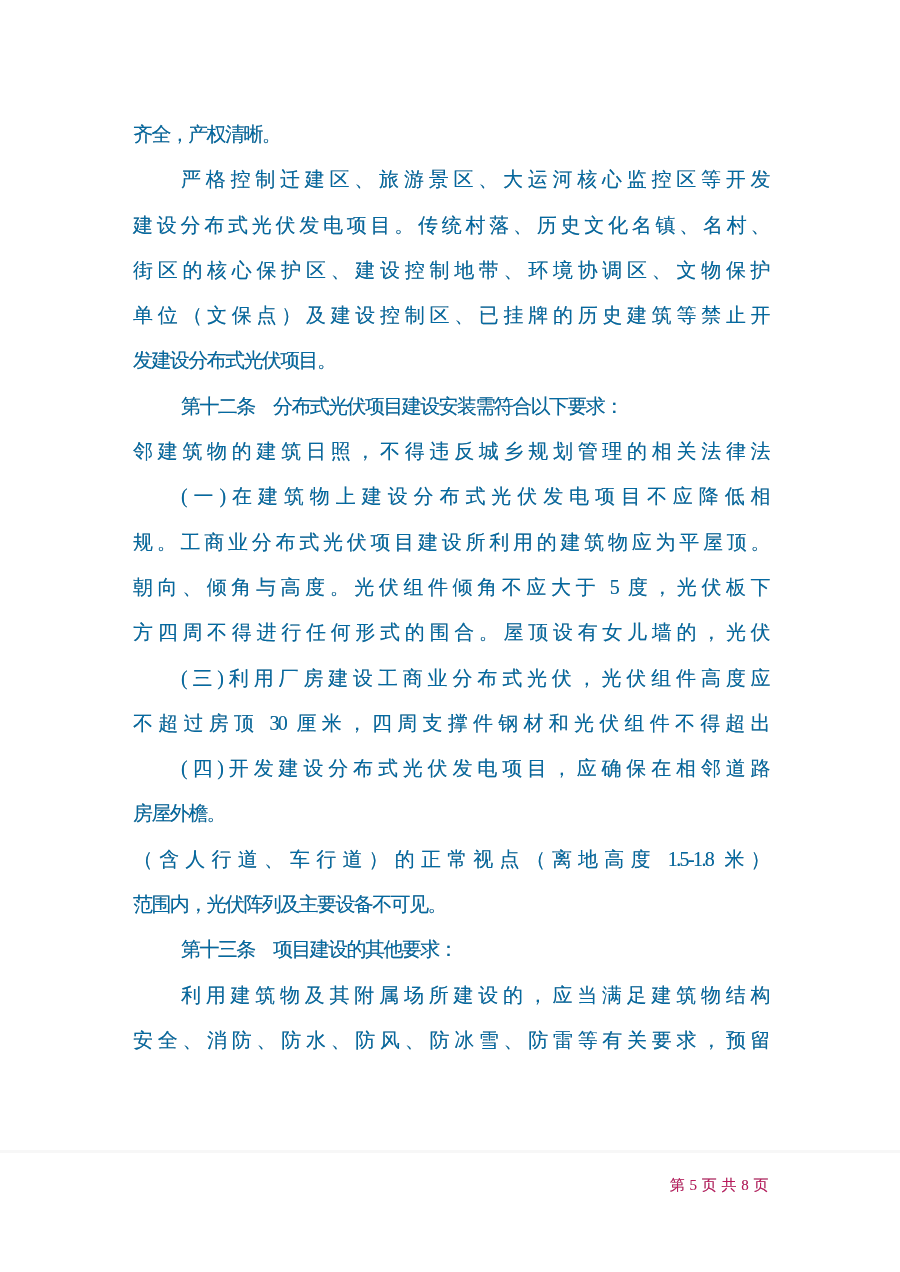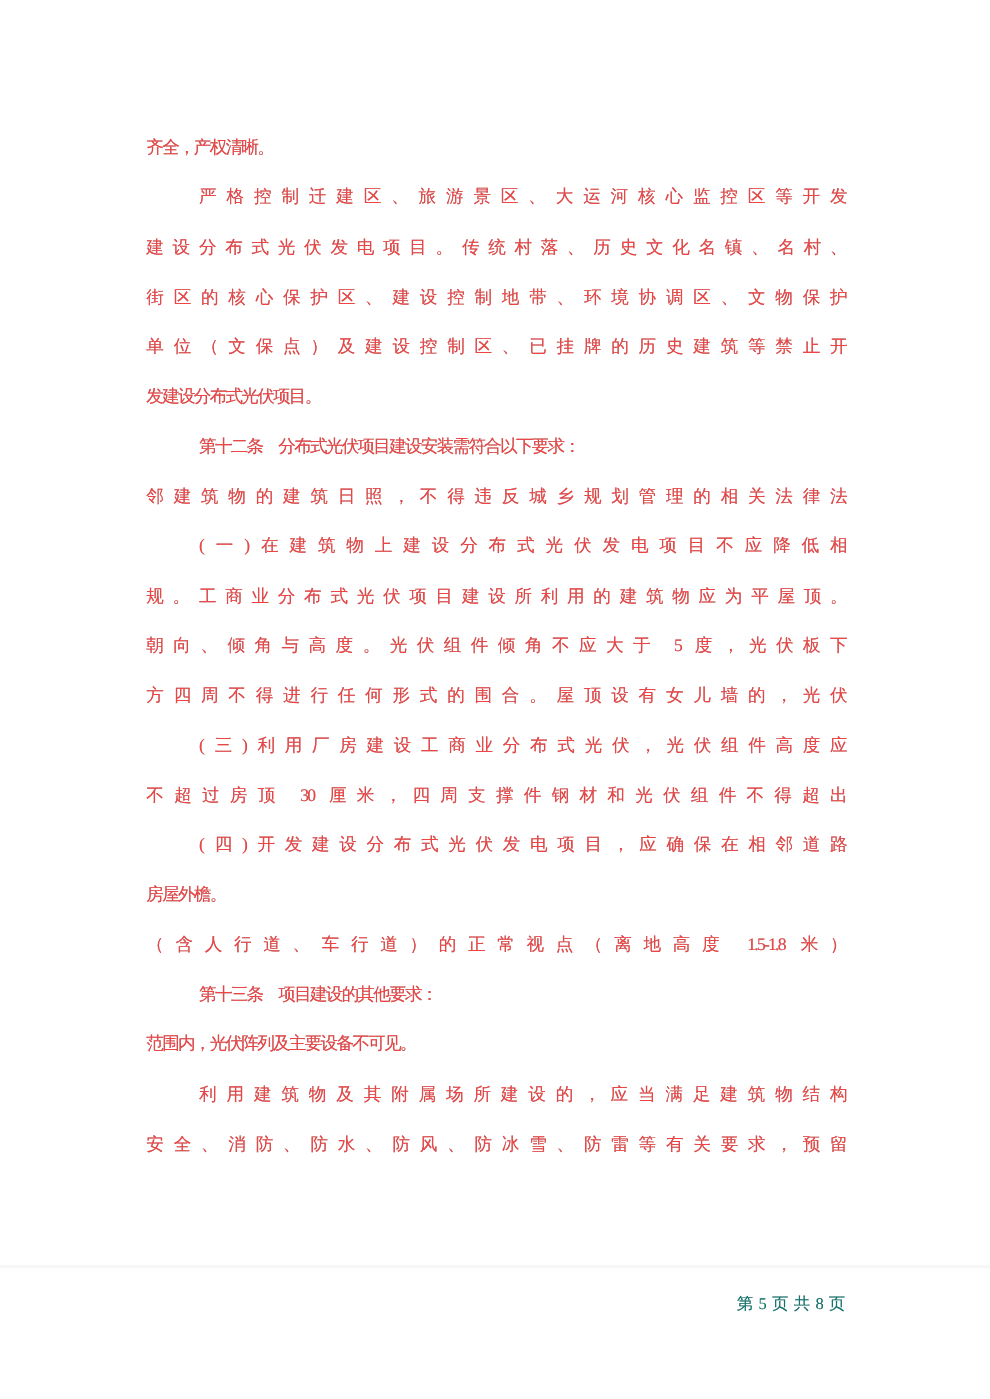--- a/index.html
+++ b/index.html
@@ -13,24 +13,24 @@
     height: 1272px;
     background: #ffffff;
     overflow: hidden;
     font-family: "Liberation Serif", "DejaVu Serif", serif;
   }
   .text-block {
     position: absolute;
     left: 133px;
     top: 112px;
     width: 636px;
-    font-size: 16px;
+    font-size: 20px;
     line-height: 45.3px;
     letter-spacing: -1.6px;
-    color: #ef4444;
+    color: #0369a1;
     text-shadow: 0 0 0.6px rgba(45,45,45,0.45);
   }
   .ln {
     min-height: 45.3px;
     white-space: normal;
   }
   .ind {
     text-indent: 48px;
   }
   .jst {
@@ -44,21 +44,21 @@
     width: 100%;
     height: 3px;
     background: rgba(60,60,60,0.04);
   }
   .footer {
     position: absolute;
     top: 1176px;
     right: 131px;
     font-size: 15px;
     letter-spacing: 0.5px;
-    color: #0f766e;
+    color: #be185d;
     text-shadow: 0 0 0.5px rgba(45,45,45,0.4);
   }
 </style>
 </head>
 <body>
 
 <div class="page">
 
   <div class="text-block">
     <div class="ln">齐全，产权清晰。</div>
@@ -71,22 +71,22 @@
     <div class="ln jst">邻建筑物的建筑日照，不得违反城乡规划管理的相关法律法</div>
     <div class="ln ind jst">(一)在建筑物上建设分布式光伏发电项目不应降低相</div>
     <div class="ln jst">规。工商业分布式光伏项目建设所利用的建筑物应为平屋顶。</div>
     <div class="ln jst">朝向、倾角与高度。光伏组件倾角不应大于 5 度，光伏板下</div>
     <div class="ln jst">方四周不得进行任何形式的围合。屋顶设有女儿墙的，光伏</div>
     <div class="ln ind jst">(三)利用厂房建设工商业分布式光伏，光伏组件高度应</div>
     <div class="ln jst">不超过房顶 30 厘米，四周支撑件钢材和光伏组件不得超出</div>
     <div class="ln ind jst">(四)开发建设分布式光伏发电项目，应确保在相邻道路</div>
     <div class="ln">房屋外檐。</div>
     <div class="ln jst">（含人行道、车行道）的正常视点（离地高度 1.5-1.8 米）</div>
+    <div class="ln">范围内，光伏阵列及主要设备不可见。</div>
     <div class="ln ind">第十三条　项目建设的其他要求：</div>
-    <div class="ln">范围内，光伏阵列及主要设备不可见。</div>
     <div class="ln ind jst">利用建筑物及其附属场所建设的，应当满足建筑物结构</div>
     <div class="ln jst">安全、消防、防水、防风、防冰雪、防雷等有关要求，预留</div>
   </div>
 
   <div class="scan-streak"></div>
 
   <div class="footer">第 5 页 共 8 页</div>
 
 </div>
 

